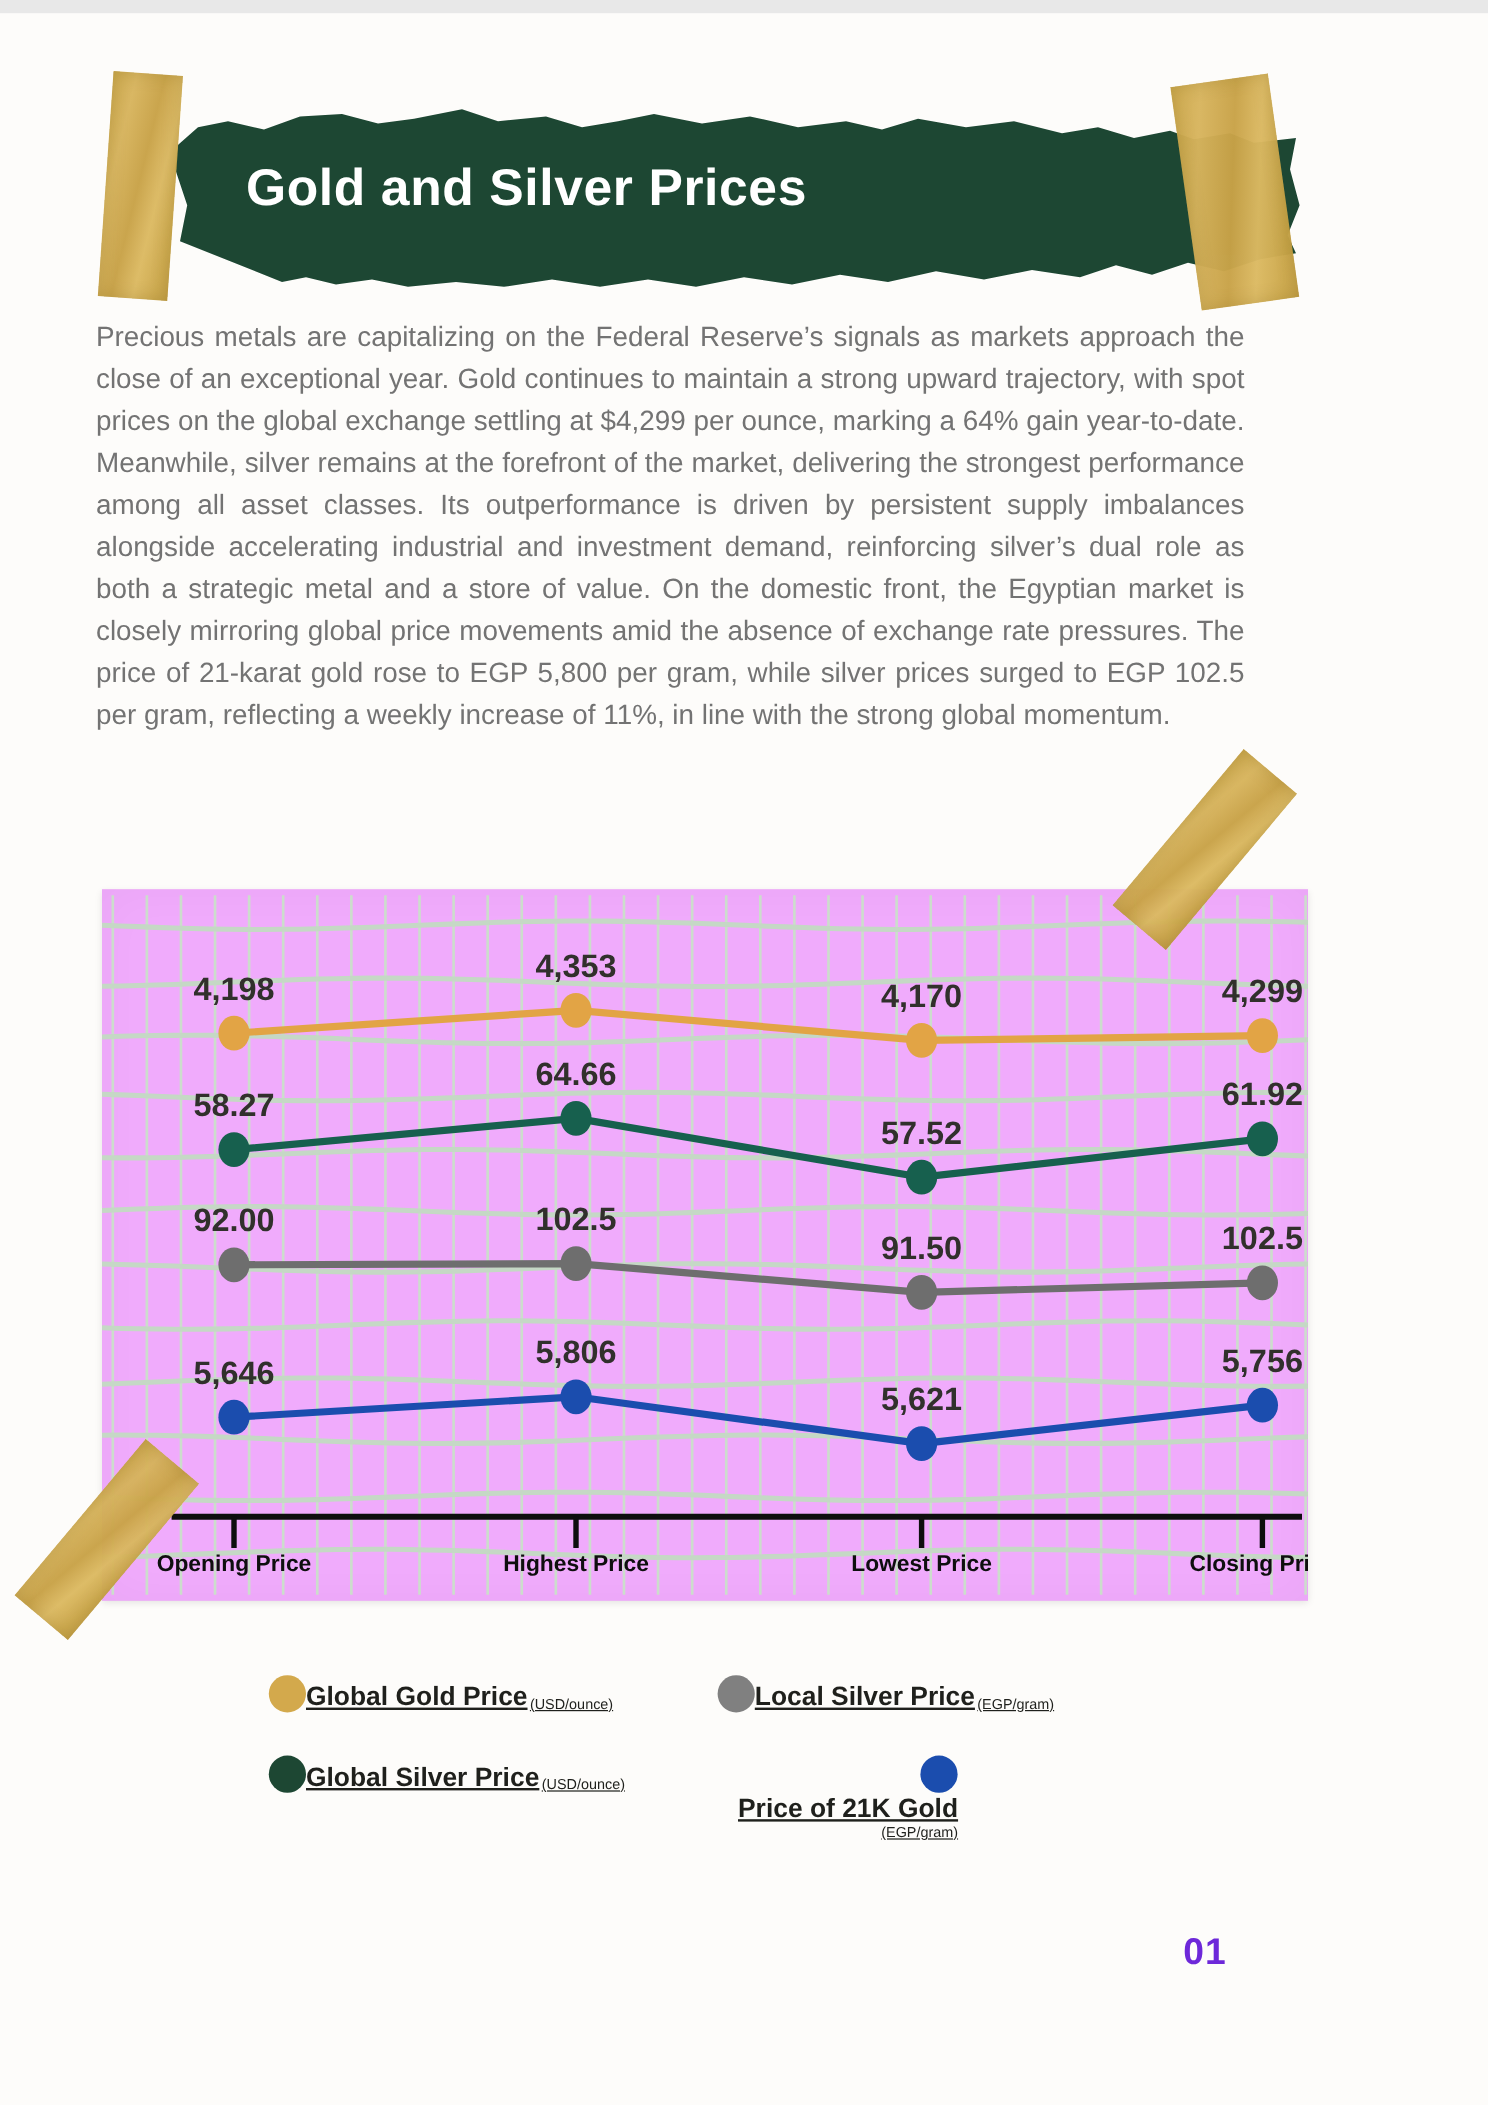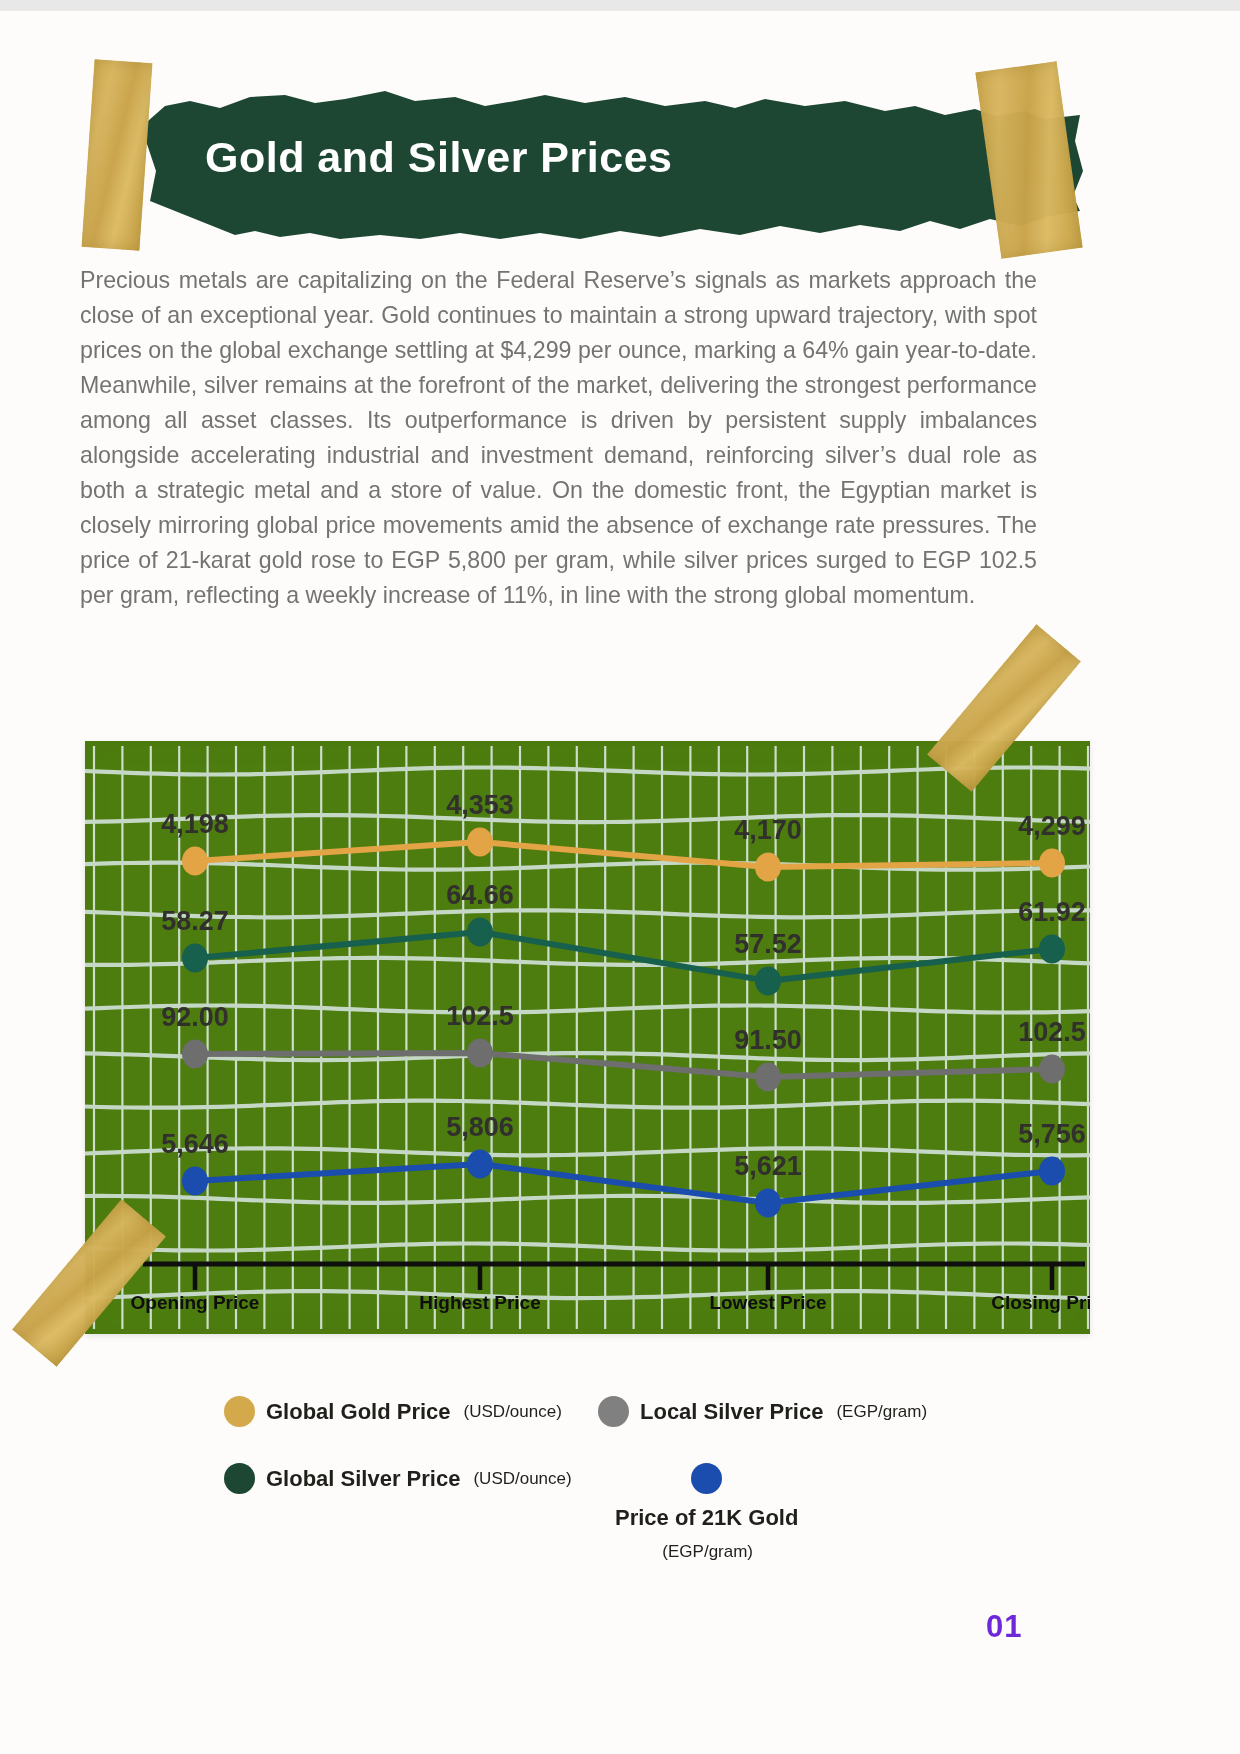--- a/index.html
+++ b/index.html
@@ -26,33 +26,34 @@
   .tape-chart-bl   {left:60px;  top:1187px; width:58px; height:170px; transform:rotate(40deg); z-index:6;}
   
   .intro{
     position:absolute; left:80px; top:252px; width:957px; z-index:2;
     color:#737373; font-size:23.2px; line-height:35px;
     text-align:justify;
   }
   
   .chart-paper{
     position:absolute; left:85px; top:730px; width:1005px; height:593px; z-index:5;
-    background:#4d7c0f;
+    background:#f0abfc;
     box-shadow:0 2px 6px rgba(0,0,0,.10), inset 0 0 40px rgba(0,0,0,.03);
   }
   #chart-svg{position:absolute; inset:0; width:100%; height:100%;}
   #chart-svg text{font-family:"Liberation Sans", sans-serif;}
   
   .legend-item{
-    position:absolute; z-index:2; display:flex; align-items:center; gap:11px;
+    position:absolute; z-index:2; display:flex; align-items:flex-end; 
     color:#1f201c;
+    text-decoration:underline;
   }
   .legend-dot{width:31px; height:31px; border-radius:50%; flex:0 0 auto;}
   .legend-label{font-size:22px; font-weight:bold; white-space:nowrap;}
-  .legend-unit{font-size:17px; margin-left:2px; white-space:nowrap;}
+  .legend-unit{font-size:12px; margin-left:2px; white-space:nowrap;}
   .li-0{left:224px; top:1385px;}
   .li-1{left:598px; top:1385px;}
   .li-2{left:224px; top:1452px;}
   .li-3{left:615px; top:1452px;flex-direction:column;}
   
   .page-number{
     position:absolute; left:986px; top:1598px; z-index:2;
     color:#6d28d9; font-size:31px; font-weight:bold; letter-spacing:1px;
   }
 </style>

